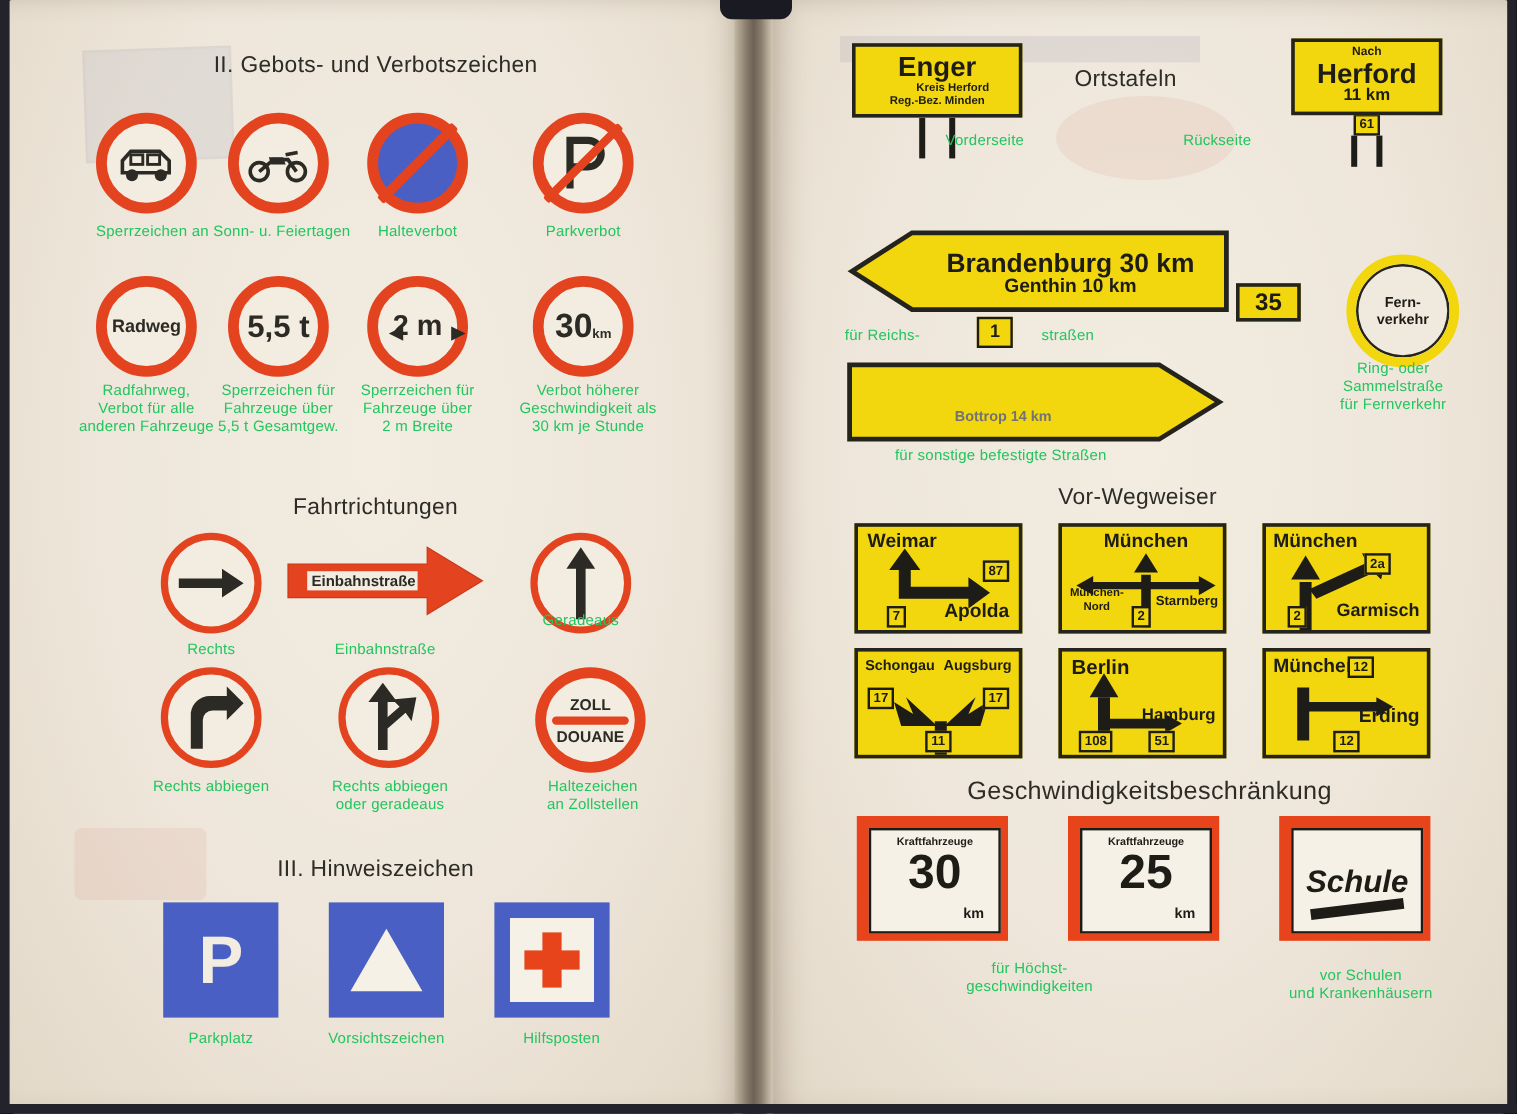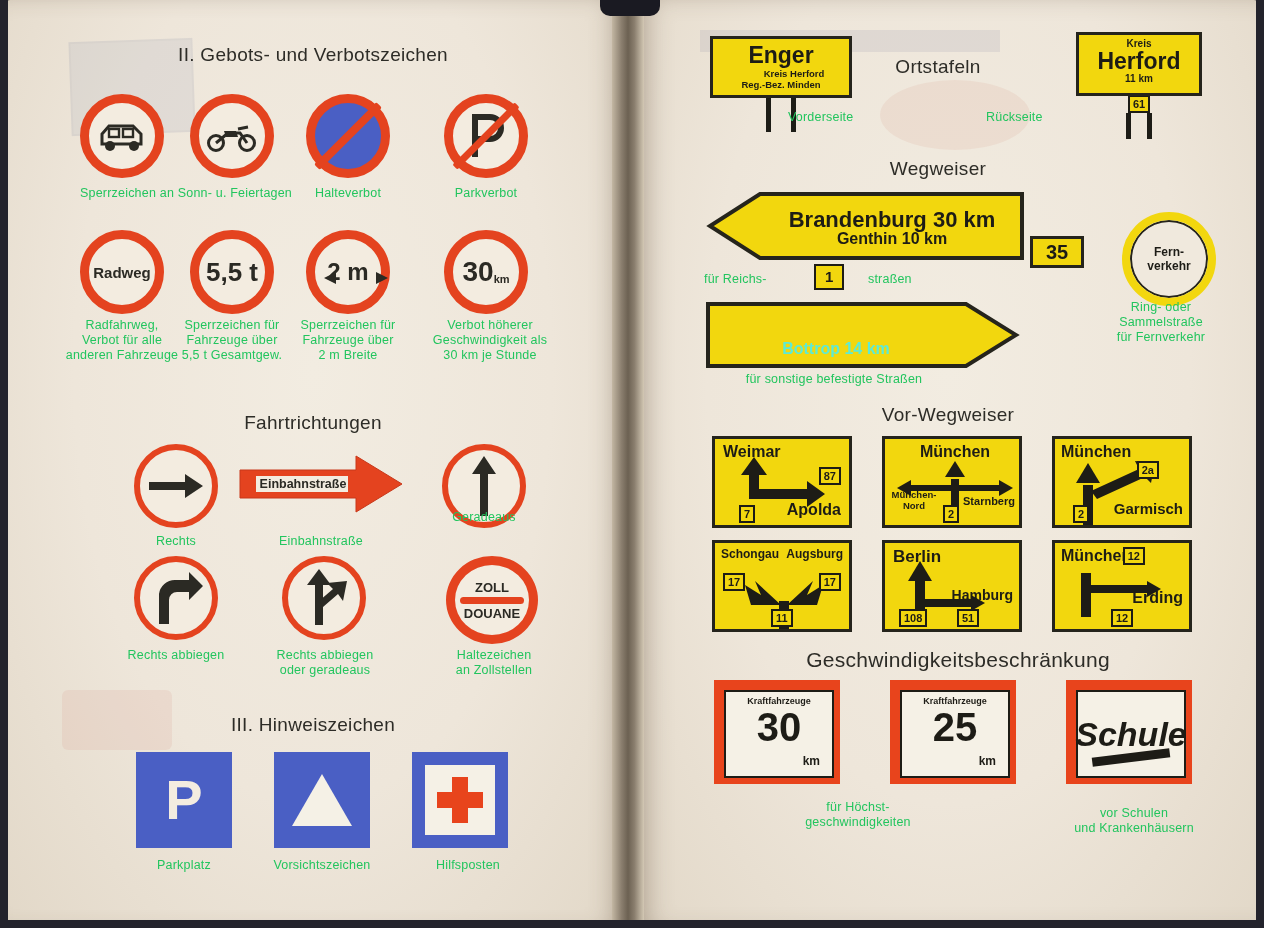--- a/index.html
+++ b/index.html
@@ -299,51 +299,50 @@
         <div class="ylabel" style="font-size:23px;line-height:25px;">Enger</div>
         <div style="font-size:9.5px;font-weight:bold;color:#1d1c16;line-height:11px;padding-left:26px;">Kreis Herford</div>
         <div style="font-size:9.5px;font-weight:bold;color:#1d1c16;line-height:11px;">Reg.-Bez. Minden</div>
       </div>
       <div style="width:20px;height:34px;margin:0 auto;border-left:5px solid #1d1c16;border-right:5px solid #1d1c16;"></div>
     </div>
     <div class="cap" style="position:absolute;left:150px;top:110px;width:120px;text-align:left;">Vorderseite</div>
 
     <div style="position:absolute;left:438px;top:32px;">
       <div class="ysign" style="width:126px;height:64px;padding-top:3px;text-align:center;position:relative;">
-        <div style="font-size:10px;font-weight:bold;color:#1d1c16;line-height:11px;">Kreis</div>
+        <div style="font-size:10px;font-weight:bold;color:#1d1c16;line-height:11px;">Nach</div>
         <div class="ylabel" style="font-size:23px;line-height:24px;">Herford</div>
-        <div style="font-size:10px;font-weight:bold;color:#1d1c16;line-height:11px;">11 km</div>
+        <div style="font-size:14px;font-weight:bold;color:#1d1c16;line-height:11px;">11 km</div>
       </div>
       <div style="text-align:center;margin-top:-2px;">
         <span class="num">61</span>
       </div>
       <div style="width:16px;height:26px;margin:0 auto;border-left:5px solid #1d1c16;border-right:5px solid #1d1c16;"></div>
     </div>
     <div class="cap" style="position:absolute;left:348px;top:110px;width:110px;text-align:left;">Rückseite</div>
 
-    <div class="hdr" style="position:absolute;left:180px;top:158px;width:240px;">Wegweiser</div>
 
     <div style="position:absolute;left:68px;top:190px;">
       <svg width="320" height="72" viewBox="0 0 320 72">
         <path d="M54 4 L316 4 L316 68 L54 68 L4 36 Z" fill="#f2d70e" stroke="#25241c" stroke-width="4"></path>
       </svg>
       <div style="position:absolute;left:64px;top:17px;width:244px;text-align:center;font-size:22px;font-weight:bold;color:#1d1c16;">Brandenburg 30 km</div>
       <div style="position:absolute;left:64px;top:40px;width:244px;text-align:center;font-size:16px;font-weight:bold;color:#1d1c16;">Genthin 10 km</div>
     </div>
     <div class="cap" style="position:absolute;left:66px;top:272px;width:100px;text-align:left;">für Reichs-</div>
     <div style="position:absolute;left:176px;top:264px;">
       <span class="num" style="font-size:15px;padding:2px 9px;line-height:18px;">1</span>
     </div>
     <div class="cap" style="position:absolute;left:230px;top:272px;width:90px;text-align:left;">straßen</div>
 
     <div style="position:absolute;left:66px;top:300px;">
       <svg width="316" height="70" viewBox="0 0 316 70">
         <path d="M4 4 L262 4 L312 35 L262 66 L4 66 Z" fill="#f2d70e" stroke="#25241c" stroke-width="4"></path>
       </svg>
-      <div style="position:absolute;left:10px;top:40px;width:244px;text-align:center;font-size:16px;font-weight:bold;color:#5eead4;">Bottrop 14 km</div>
+      <div style="position:absolute;left:10px;top:40px;width:244px;text-align:center;font-size:12px;font-weight:bold;color:#737373;">Bottrop 14 km</div>
     </div>
     <div class="cap" style="position:absolute;left:46px;top:372px;width:300px;">für sonstige befestigte Straßen</div>
 
     <div style="position:absolute;left:392px;top:236px;">
       <div class="ysign" style="width:54px;height:32px;display:flex;align-items:center;justify-content:center;">
         <span class="ylabel" style="font-size:20px;">35</span>
       </div>
     </div>
 
     <div style="position:absolute;left:484px;top:212px;">
@@ -446,21 +445,21 @@
     <div class="redsq" style="position:absolute;left:252px;top:680px;width:126px;height:104px;box-sizing:border-box;">
       <div class="whitebox" style="width:106px;height:84px;position:relative;">
         <div style="text-align:center;font-size:9px;font-weight:bold;color:#1d1c16;margin-top:4px;">Kraftfahrzeuge</div>
         <div style="text-align:center;font-size:40px;font-weight:bold;color:#1d1c16;line-height:42px;">25</div>
         <div style="position:absolute;right:12px;bottom:8px;font-size:12px;font-weight:bold;color:#1d1c16;">km</div>
       </div>
     </div>
 
     <div class="redsq" style="position:absolute;left:428px;top:680px;width:126px;height:104px;box-sizing:border-box;">
       <div class="whitebox" style="width:106px;height:84px;position:relative;display:flex;align-items:center;justify-content:center;">
-        <span style="font-size:34px;font-weight:bold;font-style:italic;color:#1d1c16;">Schule</span>
+        <span style="font-size:26px;font-weight:bold;font-style:italic;color:#1d1c16;">Schule</span>
         <div style="position:absolute;left:14px;bottom:14px;width:78px;height:0;border-bottom:9px solid #1d1c16;transform:rotate(-7deg);"></div>
       </div>
     </div>
 
     <div class="cap" style="position:absolute;left:110px;top:800px;width:220px;white-space:pre-line;">für Höchst-
 geschwindigkeiten</div>
     <div class="cap" style="position:absolute;left:396px;top:806px;width:200px;white-space:pre-line;">vor Schulen
 und Krankenhäusern</div>
   </div>
 </div>

